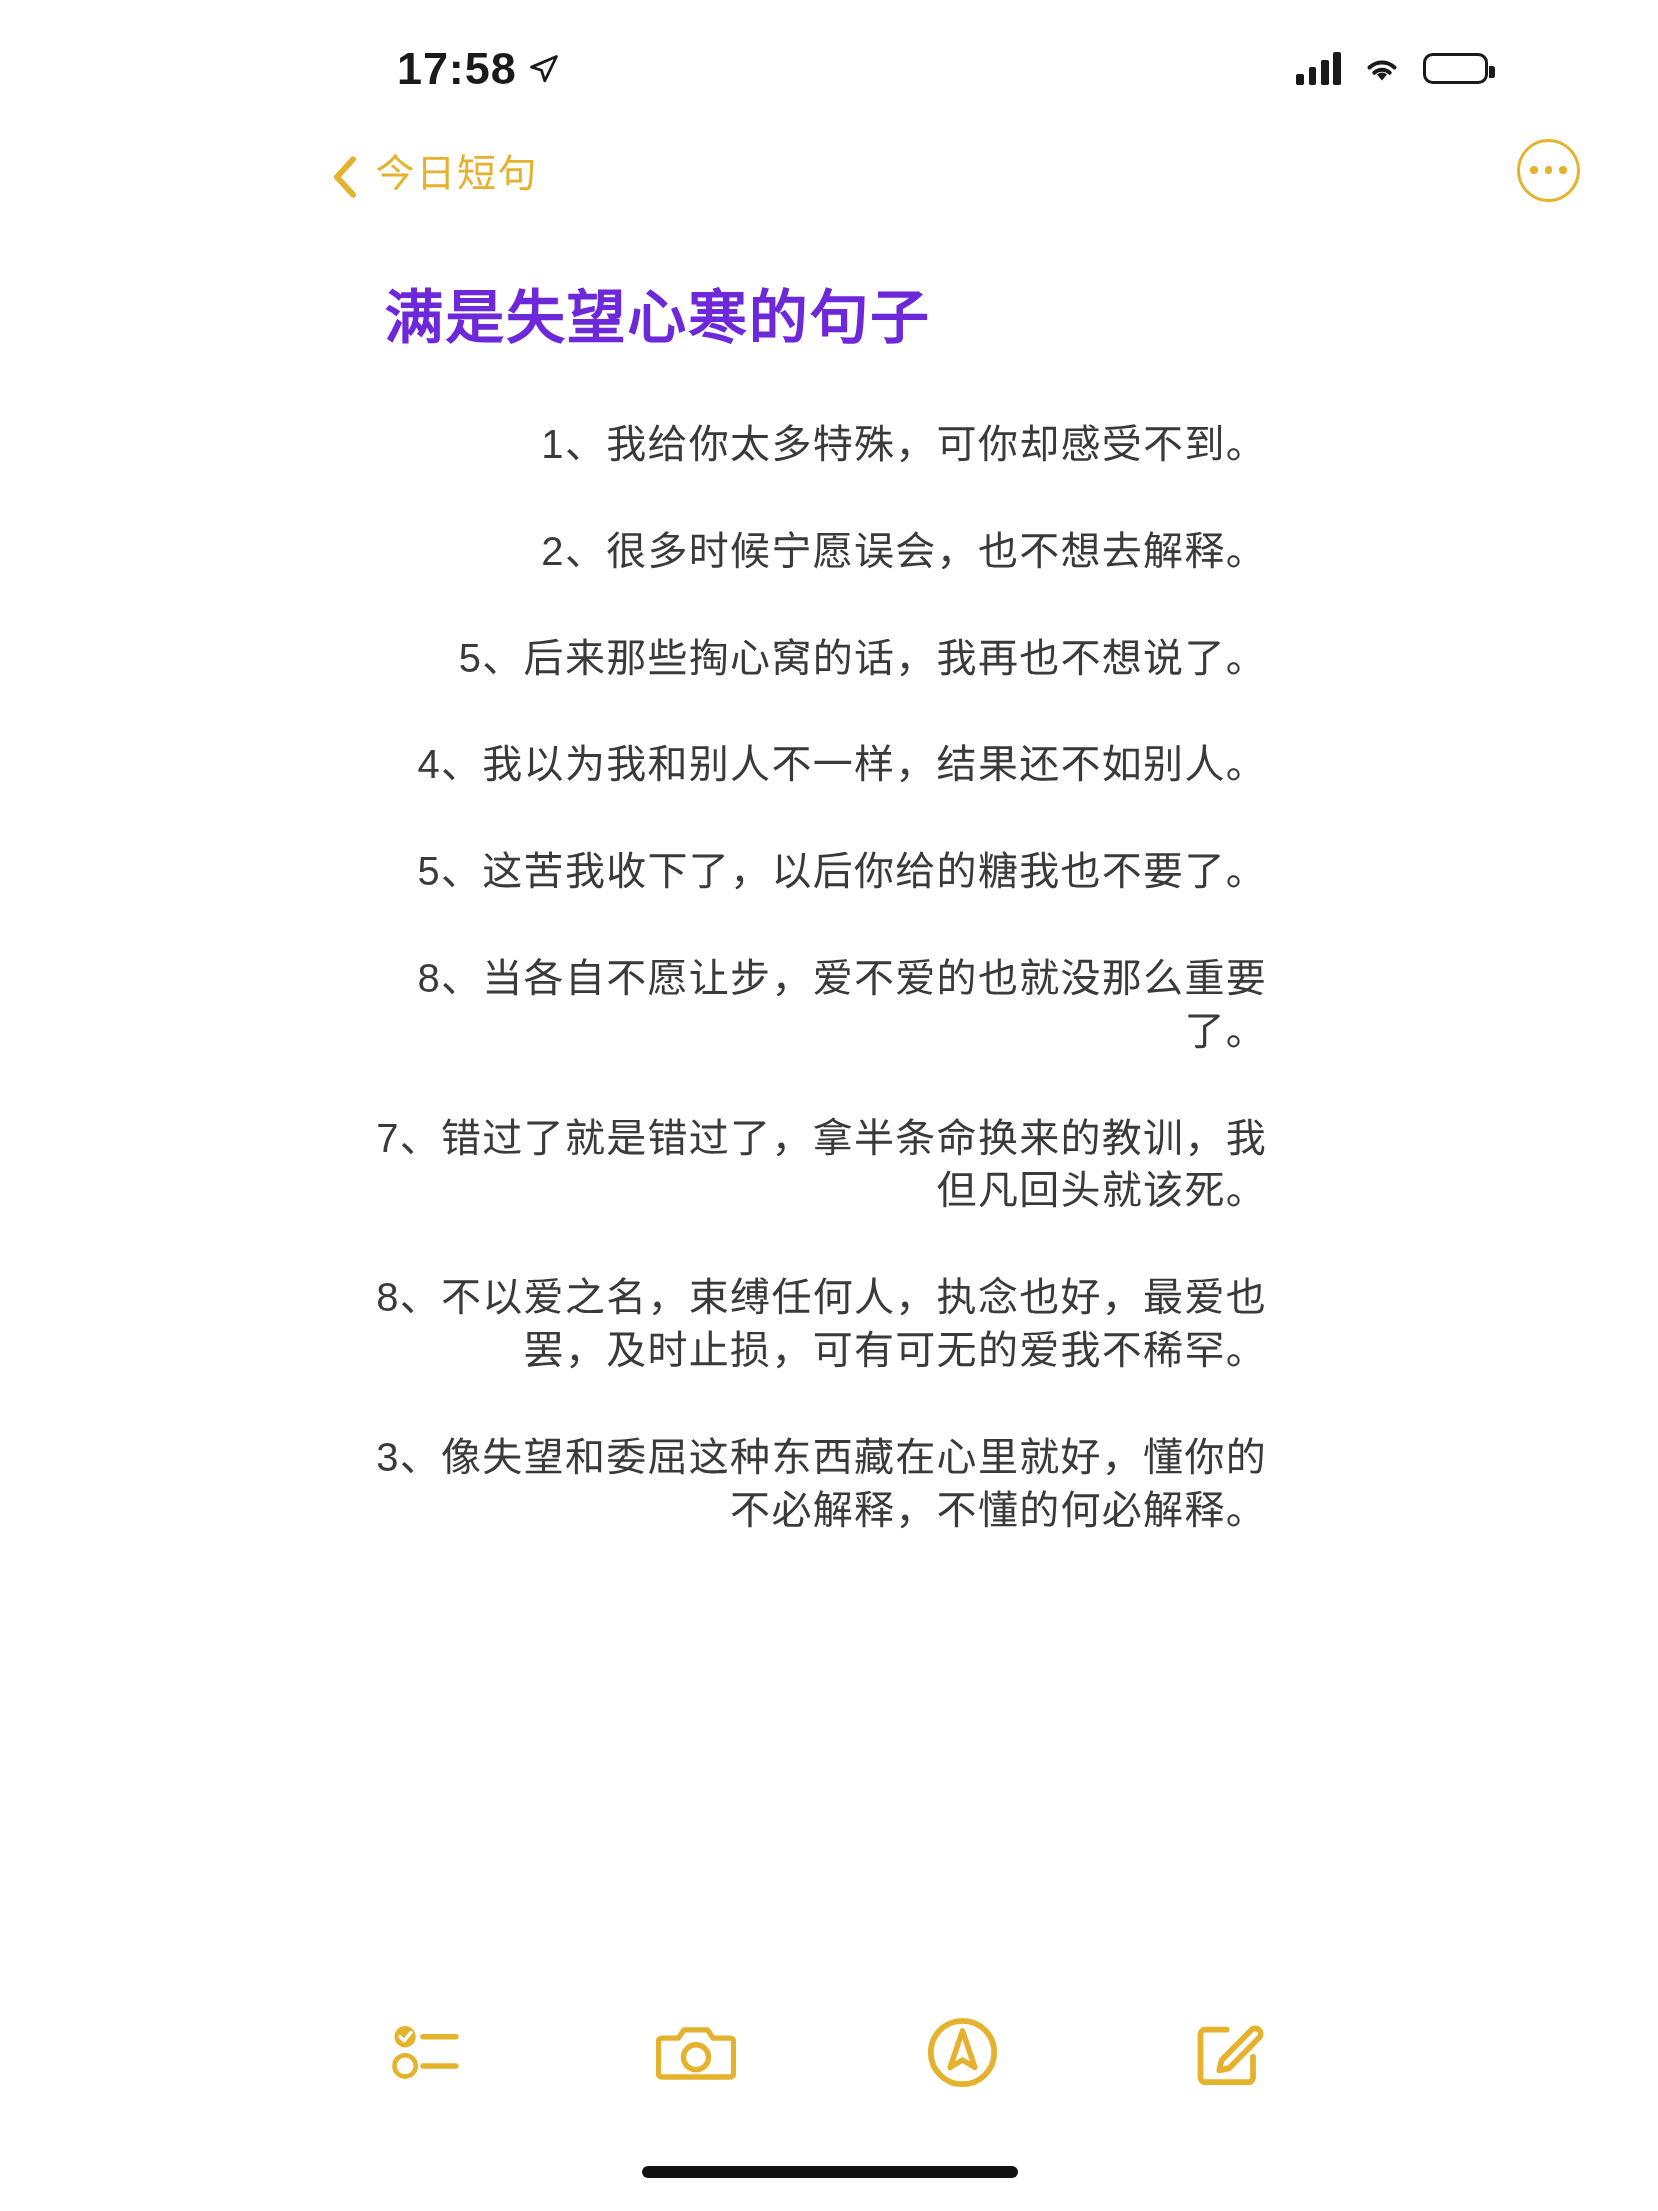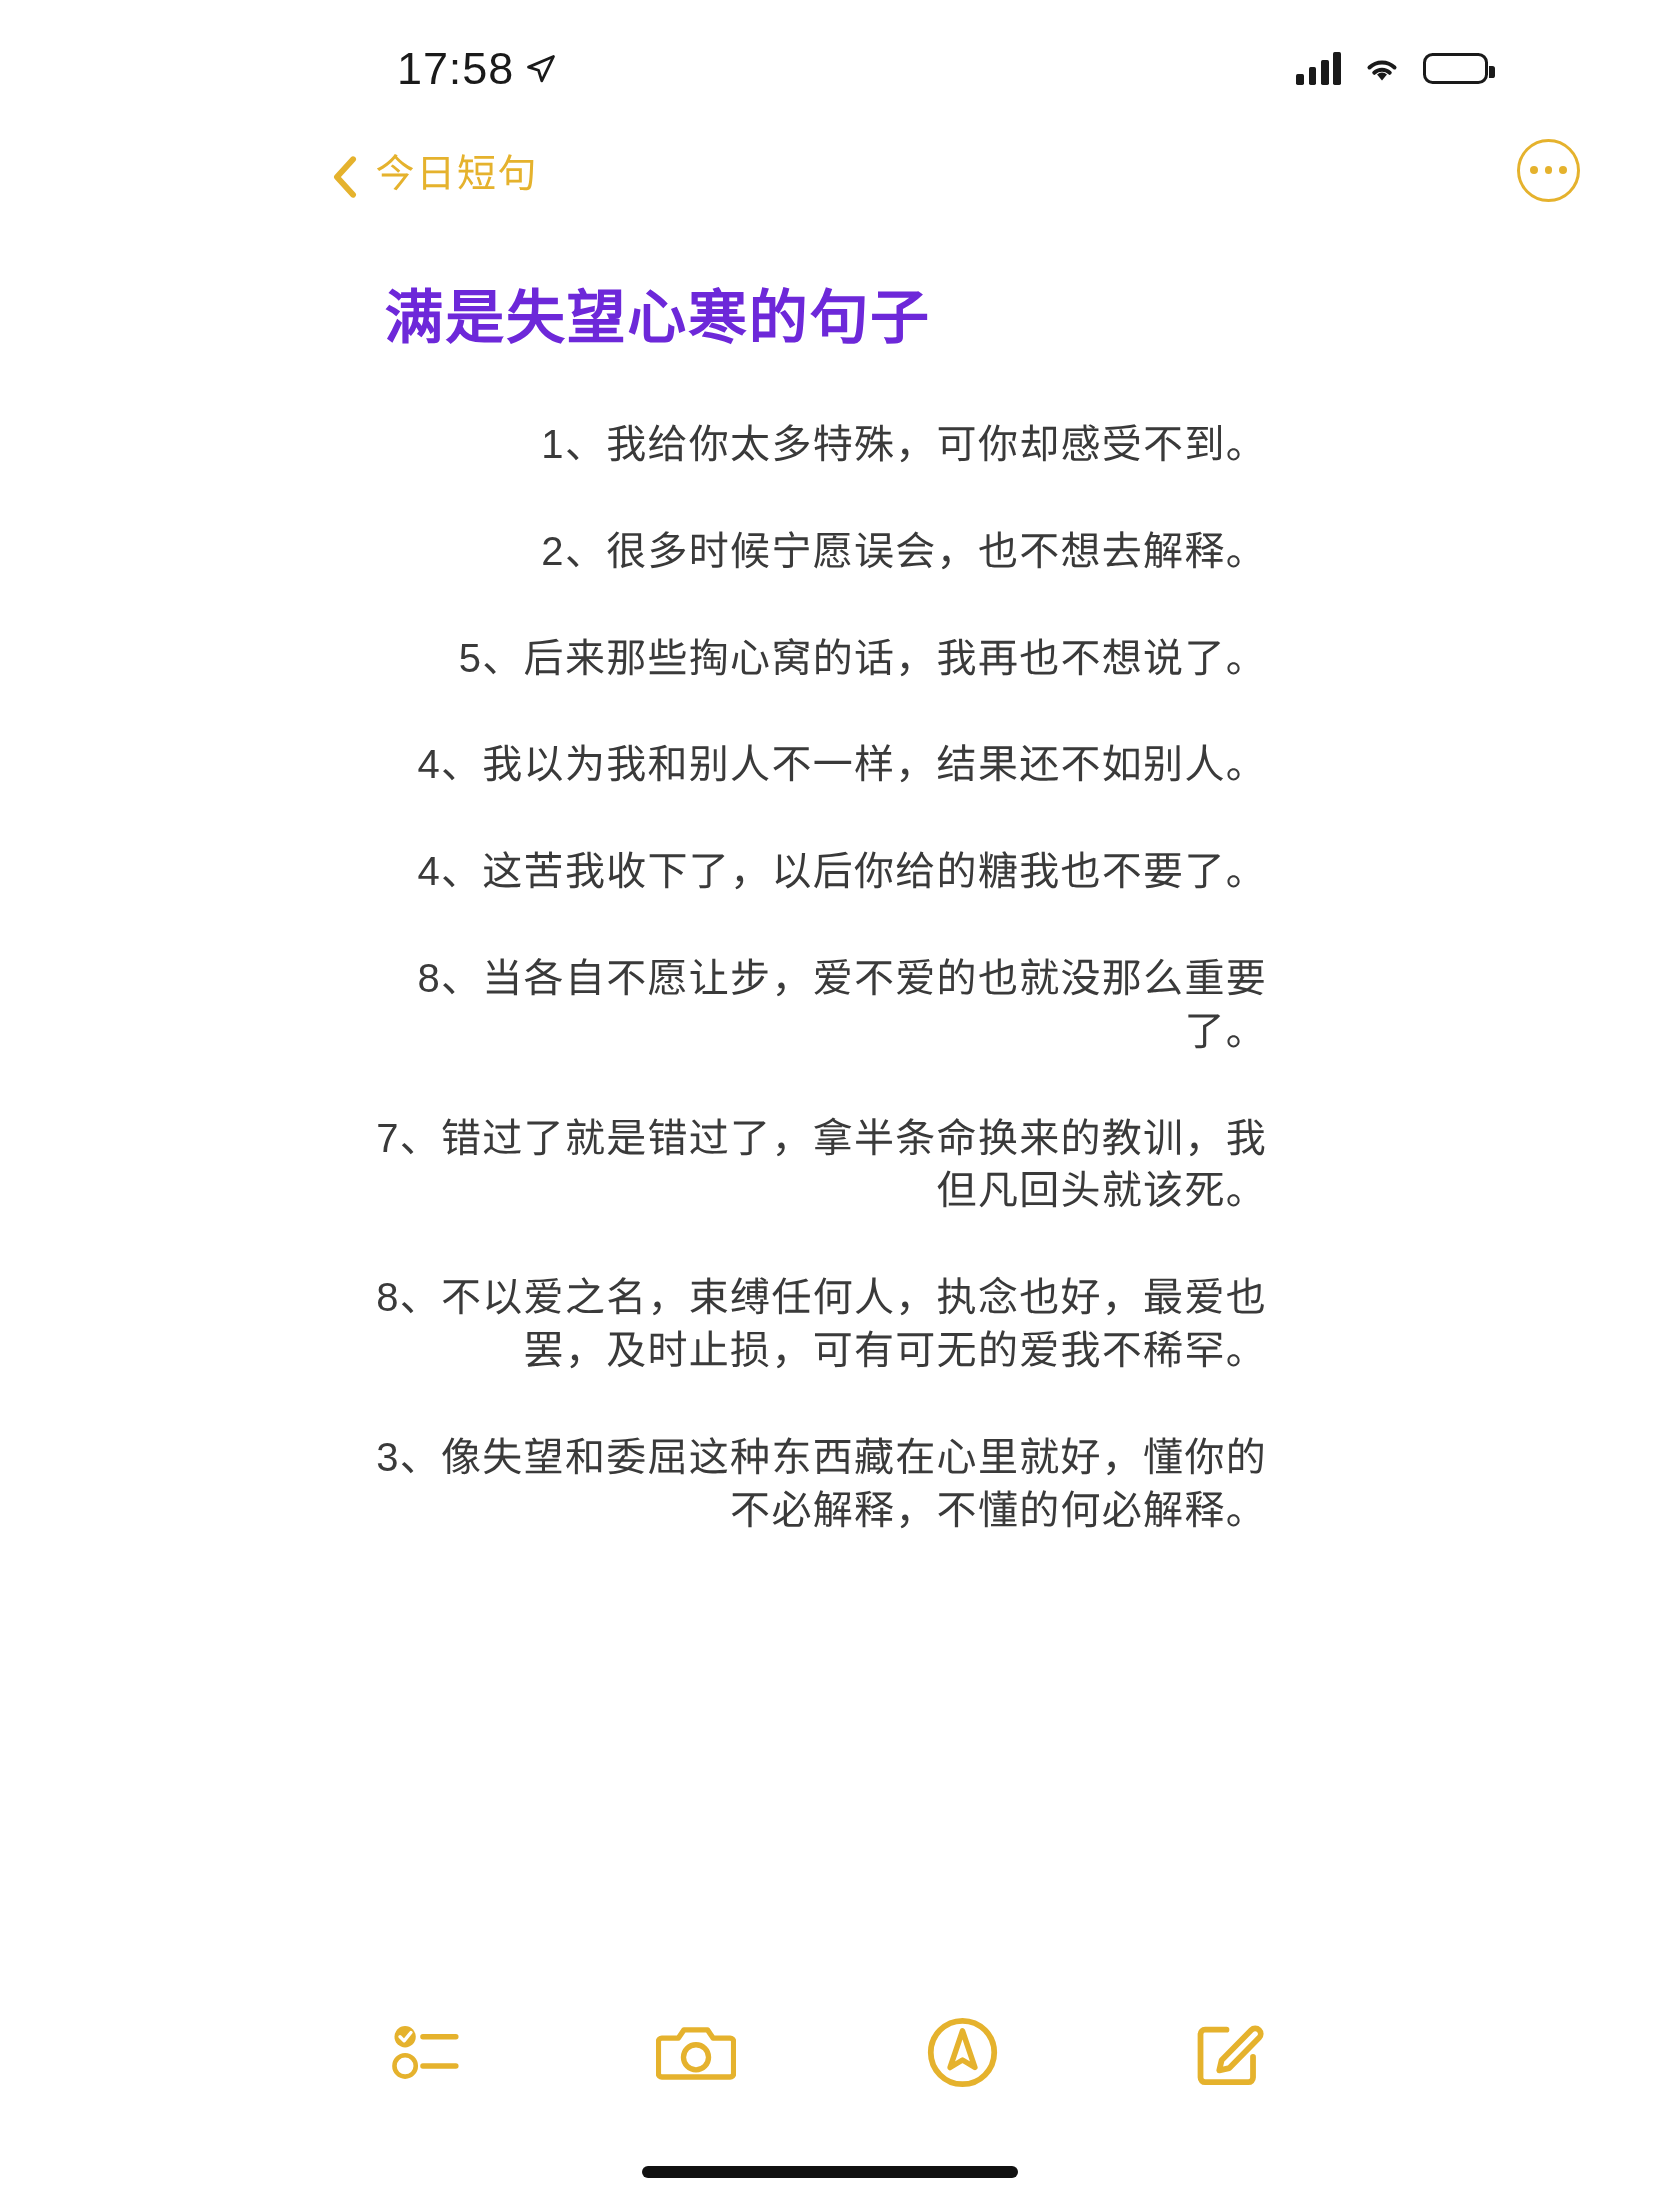--- a/index.html
+++ b/index.html
@@ -28,21 +28,21 @@
   }
   .status-left {
     display: flex;
     align-items: center;
     gap: 12.2px;
     margin-left: 397px;
     margin-top: 15.7px;
   }
   .status-time {
     font-size: 45px;
-    font-weight: normal;
+    font-weight: bold;
     letter-spacing: 0.9px;
     color: #1a1a1a;
   }
   .loc-arrow {
     width: 30px;
     height: 30px;
     display: inline-block;
   }
   .status-right {
     display: flex;
@@ -247,21 +247,21 @@
   </div>
 </div>
 
 <div class="content">
   <div class="doc-title">满是失望心寒的句子</div>
   <div class="lines">
     <div class="line">1、我给你太多特殊，可你却感受不到。</div>
     <div class="line">2、很多时候宁愿误会，也不想去解释。</div>
     <div class="line">5、后来那些掏心窝的话，我再也不想说了。</div>
     <div class="line">4、我以为我和别人不一样，结果还不如别人。</div>
-    <div class="line">4、这苦我收下了，以后你给的糖我也不要了。</div>
+    <div class="line">5、这苦我收下了，以后你给的糖我也不要了。</div>
     <div class="line">8、当各自不愿让步，爱不爱的也就没那么重要了。</div>
     <div class="line">7、错过了就是错过了，拿半条命换来的教训，我但凡回头就该死。</div>
     <div class="line">8、不以爱之名，束缚任何人，执念也好，最爱也罢，及时止损，可有可无的爱我不稀罕。</div>
     <div class="line">3、像失望和委屈这种东西藏在心里就好，懂你的不必解释，不懂的何必解释。</div>
   </div>
 </div>
 
 <div class="toolbar">
   <div class="tool">
     <span>

